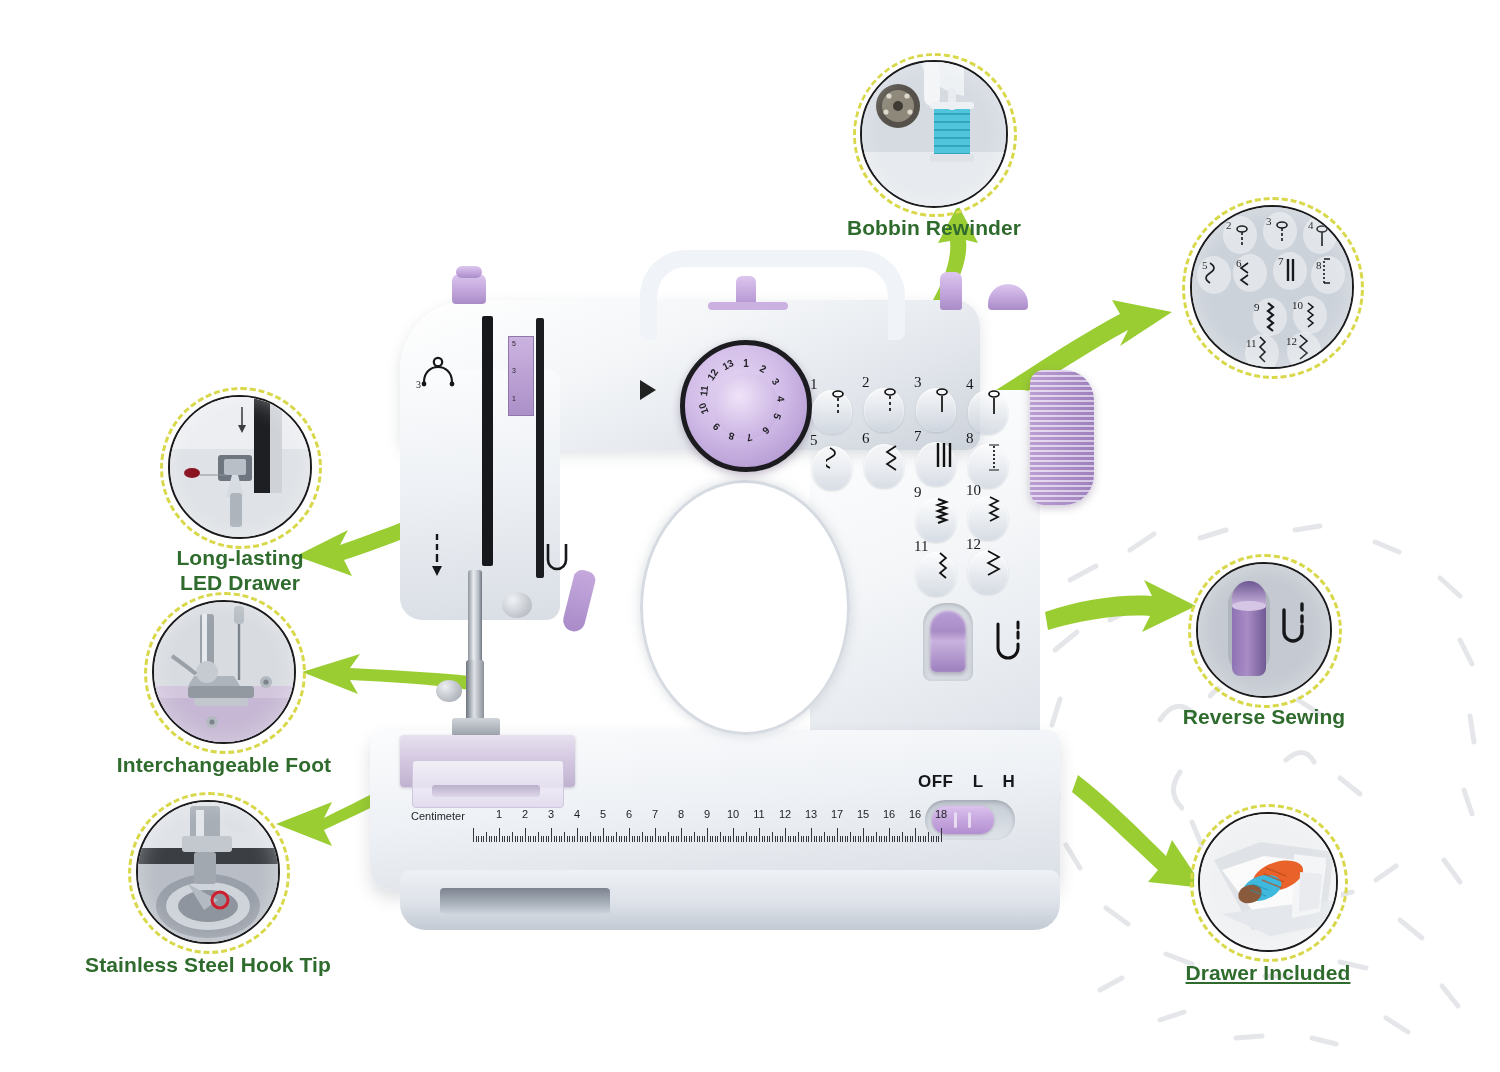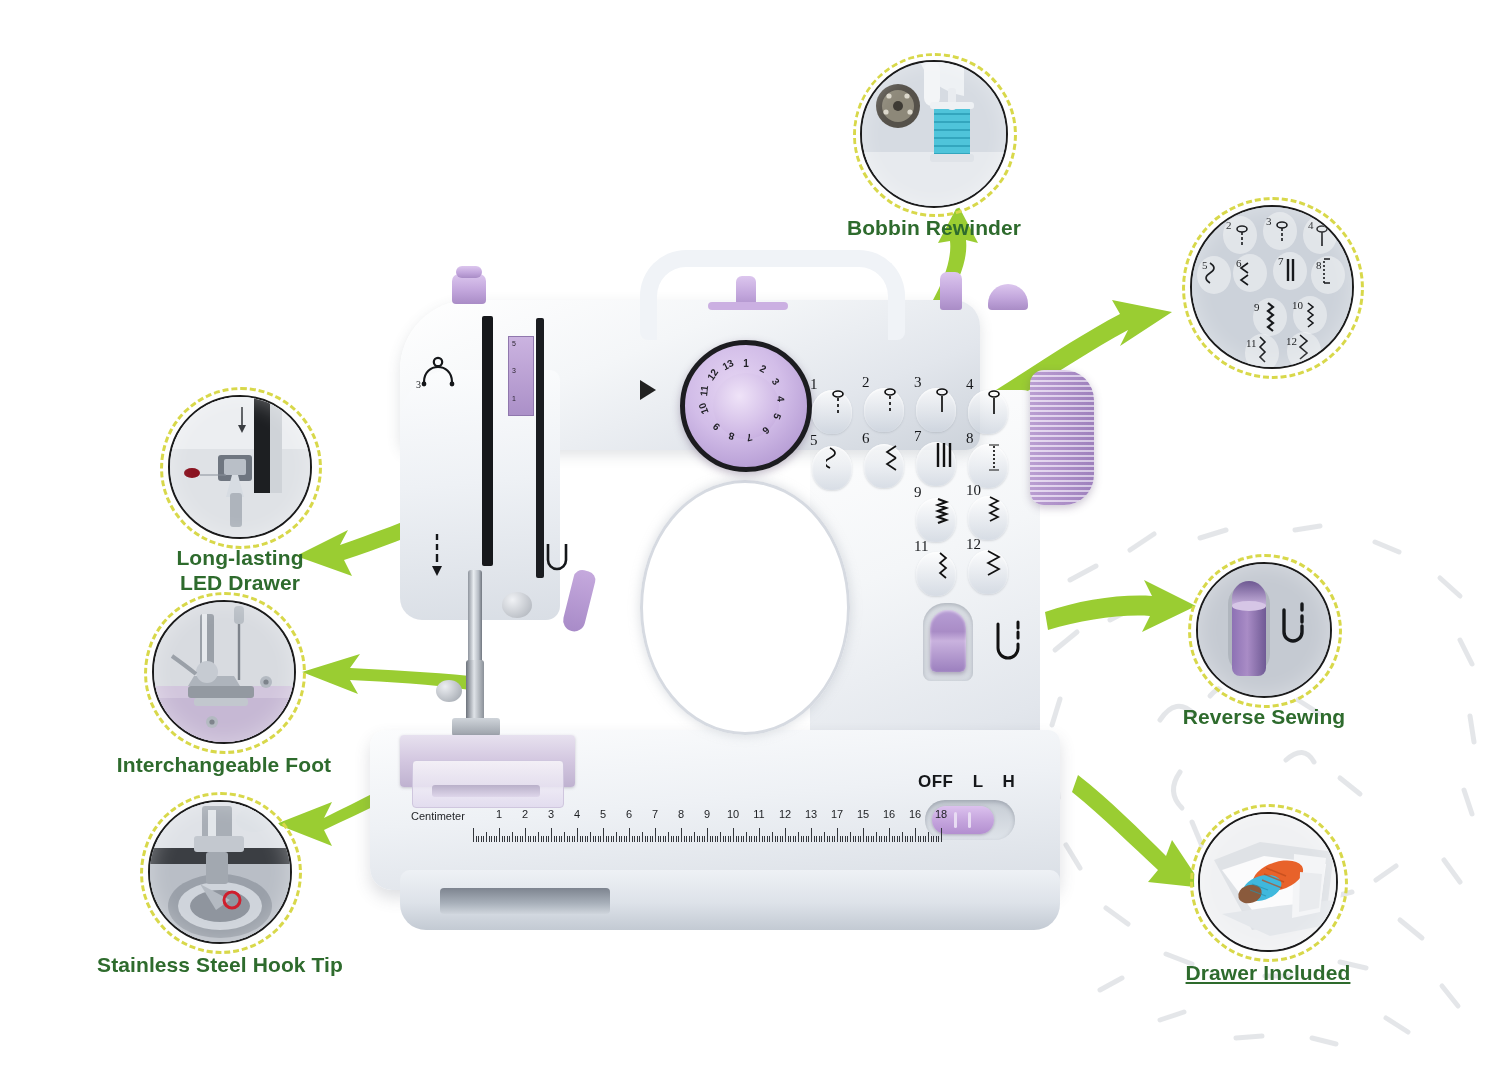--- a/index.html
+++ b/index.html
@@ -827,21 +827,21 @@
         <circle cx="112" cy="80" r="6" fill="#b3b9c1"></circle>
           <circle cx="112" cy="80" r="2.6" fill="#7d838b"></circle>
         <circle cx="58" cy="120" r="6" fill="#b3b9c1"></circle>
           <circle cx="58" cy="120" r="2.6" fill="#7d838b"></circle>
         <path d="M18 54 q14 10 24 18" stroke="#9aa0a8" stroke-width="4" fill="none"></path>
       </svg>
     </div>
     <div class="clabel" style="top:152px;">Interchangeable Foot</div>
   </div>
 
-  <div class="callout" style="left:148px;top:800px;">
+  <div class="callout" style="left:136px;top:800px;">
     <div class="dashring" style="left:-8px;top:-8px;width:156px;height:156px;"></div>
     <div class="bubble" style="width:140px;height:140px;">
       <svg viewBox="0 0 140 140" width="140" height="140">
         <rect width="140" height="140" fill="#cbcfd5"></rect>
         <rect x="0" y="0" width="140" height="46" fill="#dfe2e7"></rect>
         <rect x="0" y="46" width="140" height="16" fill="#3b3e43"></rect>
         <rect x="0" y="62" width="140" height="78" fill="#b9bec6"></rect>
 
         <ellipse cx="70" cy="104" rx="52" ry="32" fill="#9aa0a9"></ellipse>
         <ellipse cx="70" cy="104" rx="42" ry="24" fill="#cfd4db"></ellipse>

